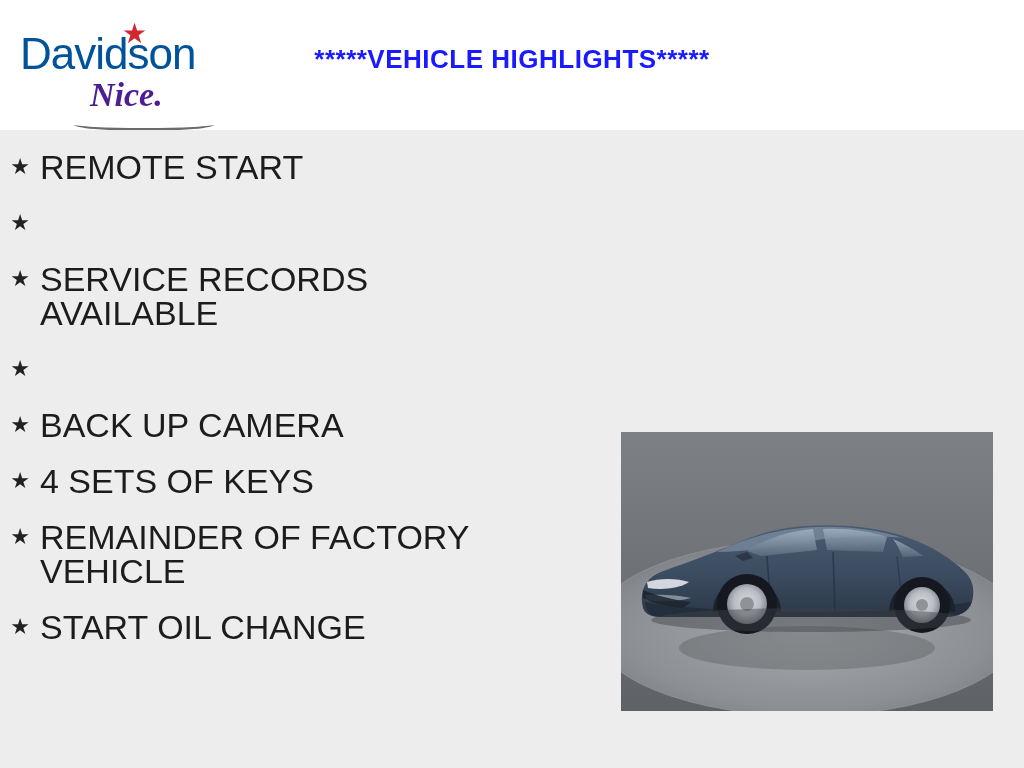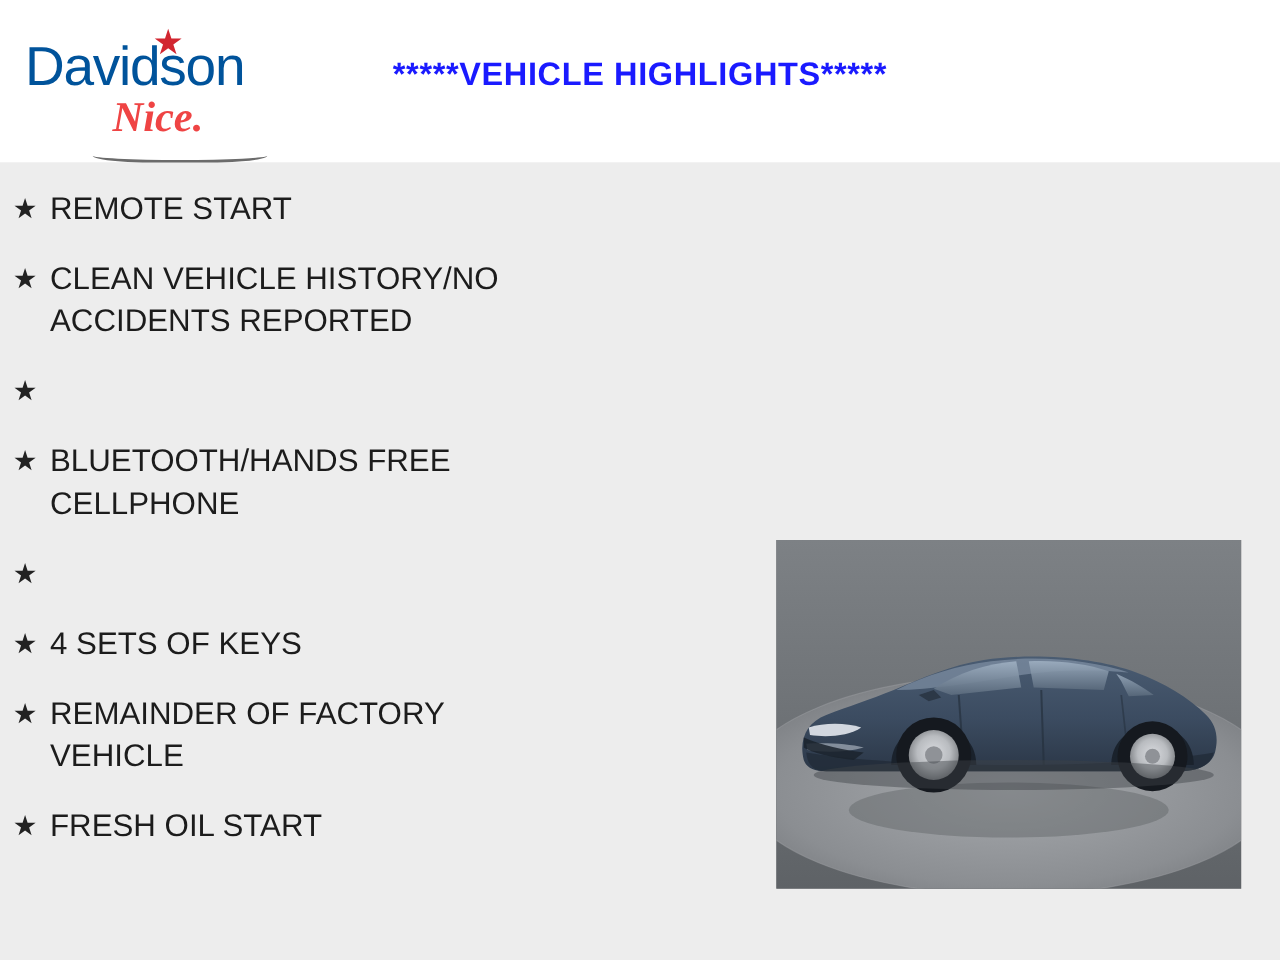--- a/index.html
+++ b/index.html
@@ -53,21 +53,21 @@
     line-height: 1;
   }
   .logo-nice {
     position: absolute;
     left: 72px;
     top: 62px;
     font-family: "Liberation Serif", serif;
     font-style: italic;
     font-weight: bold;
     font-size: 34px;
-    color: #ef4444;
+    color: #4c1d95;
     letter-spacing: 0px;
   }
   .logo-swoosh {
     position: absolute;
     left: 56px;
     top: 104px;
     width: 140px;
     height: 10px;
     border-bottom: 3px solid #6b6b6b;
     border-radius: 0 0 60% 60%;
@@ -106,21 +106,21 @@
   }
   .hl-bullet {
     width: 40px;
     min-width: 40px;
     text-align: center;
     font-size: 22px;
     color: #222222;
     line-height: 34px;
   }
   .hl-text {
-    font-size: 25px;
+    font-size: 34px;
     color: #1c1c1c;
     line-height: 34px;
     max-width: 470px;
     white-space: pre-line;
   }
   .vehicle-photo {
     position: absolute;
     left: 621px;
     top: 302px;
     width: 372px;
@@ -152,46 +152,44 @@
 
   <div class="body-area">
 
     <ul class="highlights">
       <li class="hl-item">
         <span class="hl-bullet">★</span>
         <span class="hl-text">REMOTE START</span>
       </li>
       <li class="hl-item">
         <span class="hl-bullet">★</span>
-        <span class="hl-text">CLEAN VEHICLE HISTORY/NO
-ACCIDENTS REPORTED</span>
-      </li>
-      <li class="hl-item">
-        <span class="hl-bullet">★</span>
-      </li>
-      <li class="hl-item">
-        <span class="hl-bullet">★</span>
-        <span class="hl-text">BLUETOOTH/HANDS FREE
-CELLPHONE</span>
-      </li>
-      <li class="hl-item">
-        <span class="hl-bullet">★</span>
+      </li>
+      <li class="hl-item">
+        <span class="hl-bullet">★</span>
+        <span class="hl-text">SERVICE RECORDS AVAILABLE</span>
+      </li>
+      <li class="hl-item">
+        <span class="hl-bullet">★</span>
+      </li>
+      <li class="hl-item">
+        <span class="hl-bullet">★</span>
+        <span class="hl-text">BACK UP CAMERA</span>
       </li>
       <li class="hl-item">
         <span class="hl-bullet">★</span>
         <span class="hl-text">4 SETS OF KEYS</span>
       </li>
       <li class="hl-item">
         <span class="hl-bullet">★</span>
         <span class="hl-text">REMAINDER OF FACTORY
 VEHICLE</span>
       </li>
       <li class="hl-item">
         <span class="hl-bullet">★</span>
-        <span class="hl-text">FRESH OIL START</span>
+        <span class="hl-text">START OIL CHANGE</span>
       </li>
     </ul>
 
     <div class="vehicle-photo">
       <svg width="372" height="279" viewBox="0 0 372 279" xmlns="http://www.w3.org/2000/svg">
         <defs>
           <linearGradient id="bg" x1="0" y1="0" x2="0" y2="1">
             <stop offset="0%" stop-color="#7d8185"></stop>
             <stop offset="55%" stop-color="#6d7175"></stop>
             <stop offset="100%" stop-color="#5e6266"></stop>

